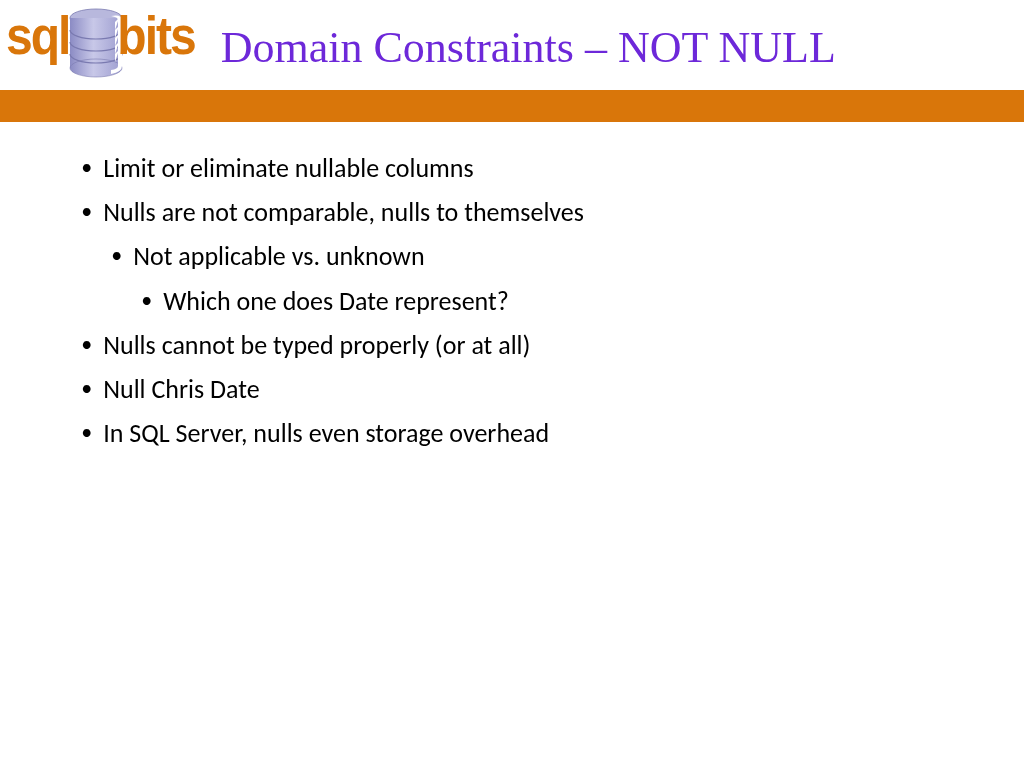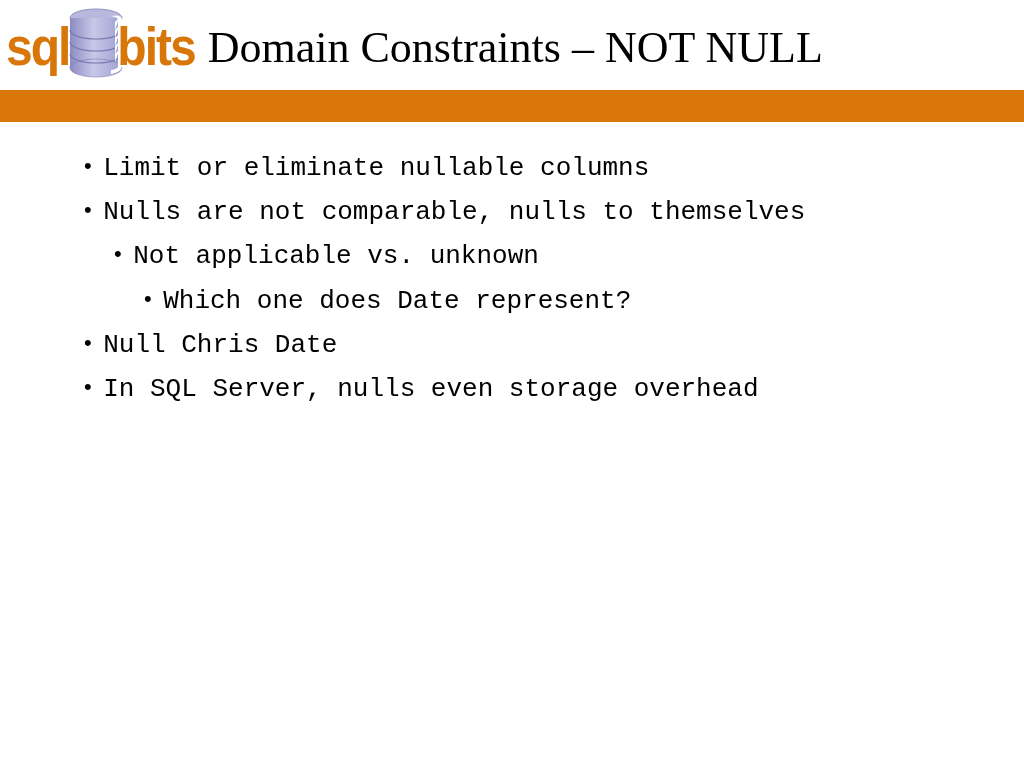--- a/index.html
+++ b/index.html
@@ -12,21 +12,21 @@
     overflow: hidden;
   }
   .header {
     display: flex;
     align-items: center;
     padding: 8px 0 4px 6px;
     height: 90px;
   }
   .logo {
     display: flex;
-    align-items: center;
+    align-items: flex-start;
     font-family: Arial, sans-serif;
     font-weight: 900;
     font-size: 48px;
     color: #d9760a;
     letter-spacing: -2px;
     line-height: 1;
   }
   .logo .sql {
     transform: scaleY(1.1);
   }
@@ -39,35 +39,34 @@
     width: 58px;
     height: 70px;
     margin: 0 -2px;
     vertical-align: middle;
     position: relative;
     top: -4px;
   }
   .title {
     font-family: "Times New Roman", Georgia, serif;
     font-size: 44px;
-    color: #000000;
-    margin-left: 13px;
+    color: #6d28d9;
+    margin-left: 26px;
     font-weight: 400;
   }
   .orange-bar {
     width: 100%;
     height: 32px;
     background: #d9760a;
   }
   .content {
     padding: 24px 40px 0 60px;
     font-size: 26px;
     color: #000;
     line-height: 1.7;
-    font-family: Liberation Mono, monospace;
   }
   ul {
     list-style: none;
   }
   ul li::before {
     content: "•";
     display: inline-block;
     width: 1em;
     margin-left: -0.4em;
     font-size: 22px;
@@ -120,16 +119,17 @@
     <li>Limit or eliminate nullable columns</li>
     <li>Nulls are not comparable, nulls to themselves</li>
   </ul>
   <ul class="level2">
     <li>Not applicable vs. unknown</li>
   </ul>
   <ul class="level3">
     <li>Which one does Date represent?</li>
   </ul>
   <ul class="level1">
+    <li>Nulls cannot be typed properly (or at all)</li>
     <li>Null Chris Date</li>
     <li>In SQL Server, nulls even storage overhead</li>
   </ul>
 </div>
 
 </body></html>

